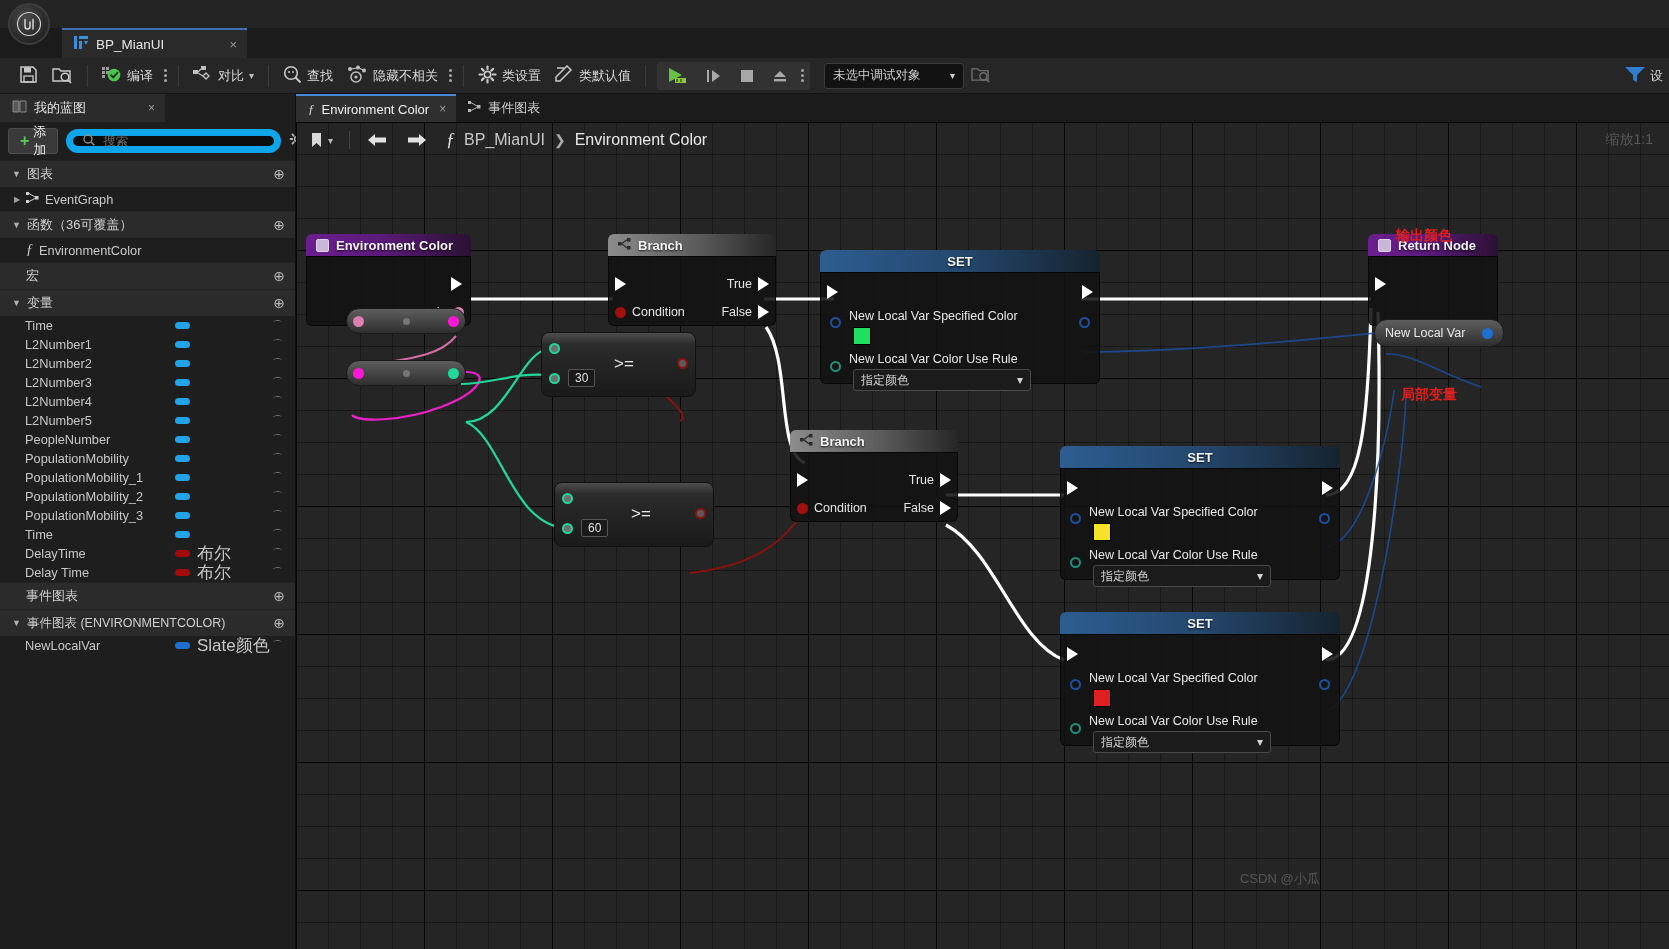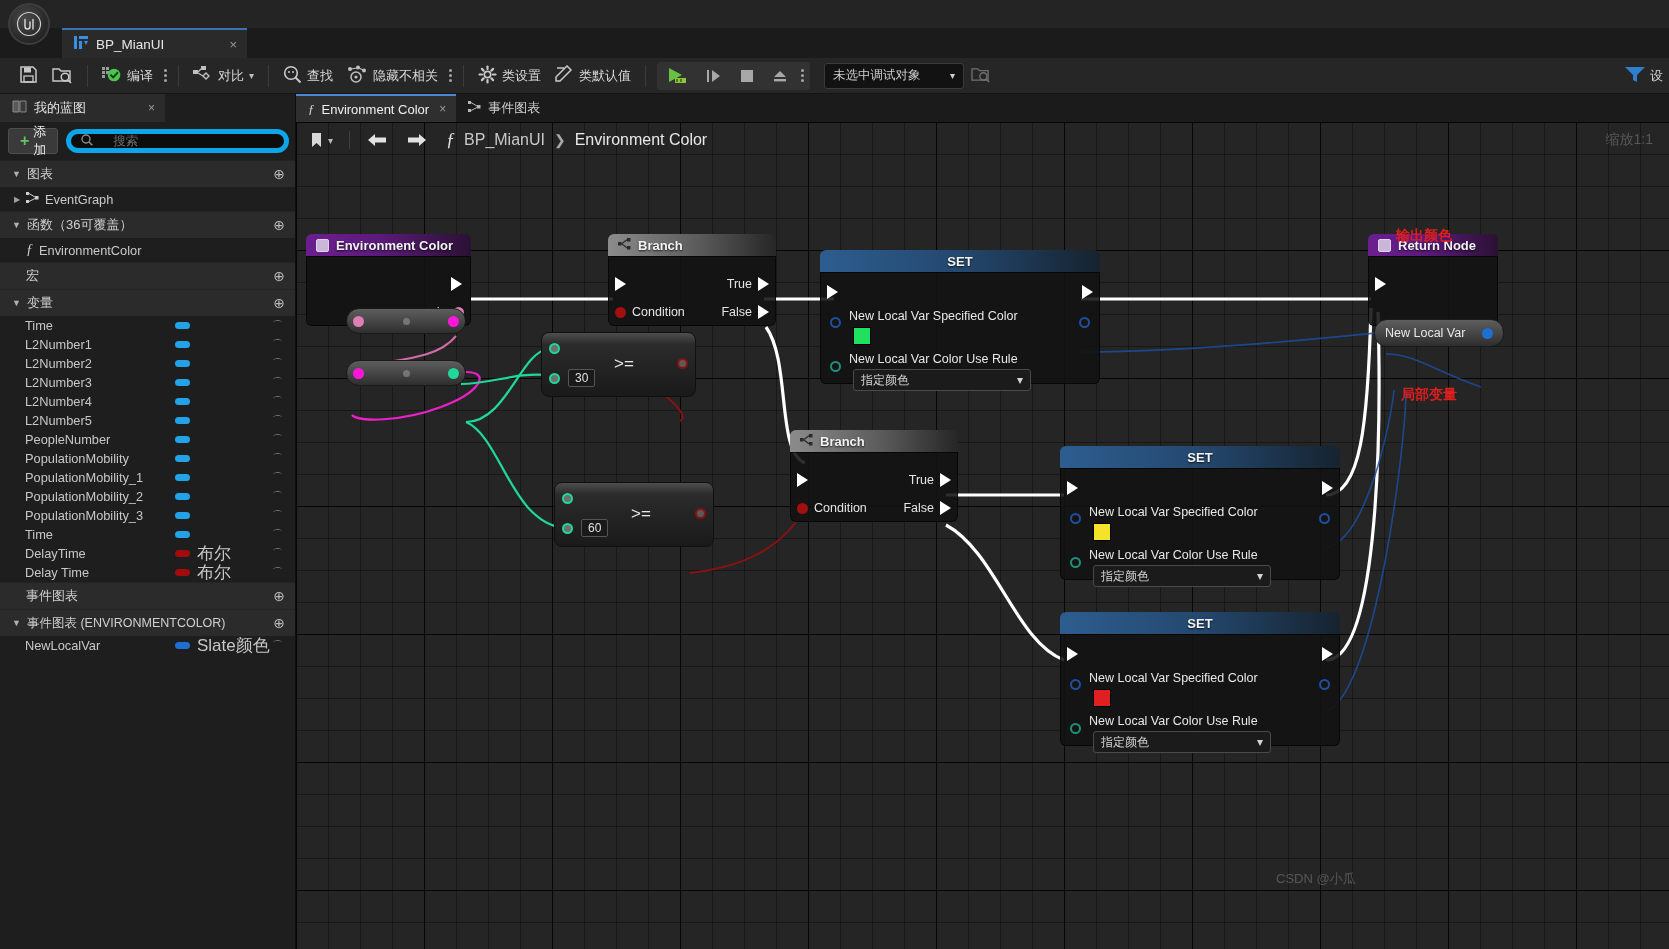--- a/index.html
+++ b/index.html
@@ -89,22 +89,22 @@
   }
   .lp-tab .x { margin-left:auto; color:#9a9a9a; font-size:12px; cursor:pointer;}
   .lp-toolrow { display:flex; align-items:center; gap:8px; padding: 6px 8px; }
   .addbtn {
     display:flex;align-items:center;gap:4px;
     height:26px;padding:0 11px;background:#3a3a3a;border:1px solid #4d4d4d;
     border-radius:3px;font-size:13px;color:#e8e8e8;cursor:pointer;
   }
   .addbtn .plus { color:#5ec85e; font-size:16px; font-weight:bold; line-height:1;}
   .searchbox {
-    flex:1; height:24px; background:#0d0d0d; border:5px solid #0ea5e9;
-    border-radius:12px; display:flex; align-items:center; gap:20px; padding:0 10px;
+    flex:1; height:24px; background:#0d0d0d; border:7px solid #0ea5e9;
+    border-radius:12px; display:flex; align-items:center; gap:8px; padding:0 10px;
   }
   .searchbox input {
     flex:1; background:transparent; border:0; outline:none;
     color:#cfcfcf; font-size:12.5px; font-family:inherit;
   }
   .searchbox input::placeholder { color:#6e6e6e; }
   .gearicon { color:#b5b5b5; cursor:pointer; }
 
   .sect-hdr {
     height:27px; background:#2b2b2b; display:flex; align-items:center;
@@ -904,16 +904,16 @@
         <span class="pin-dot" style="background:#1f6fd0;margin-left:auto;"></span>
       </div>
 
       <div class="note" style="left:1100px; top:105px;">
         <span>输出颜色</span>
       </div>
       <div class="note" style="left:1105px; top:264px;">
         <span>局部变量</span>
       </div>
 
-      <div class="csdn" style="left:980px; top:748px;">CSDN @小瓜</div>
+      <div class="csdn" style="left:944px; top:748px;">CSDN @小瓜</div>
     </div>
   </div>
 </div>
 
 </body></html>

